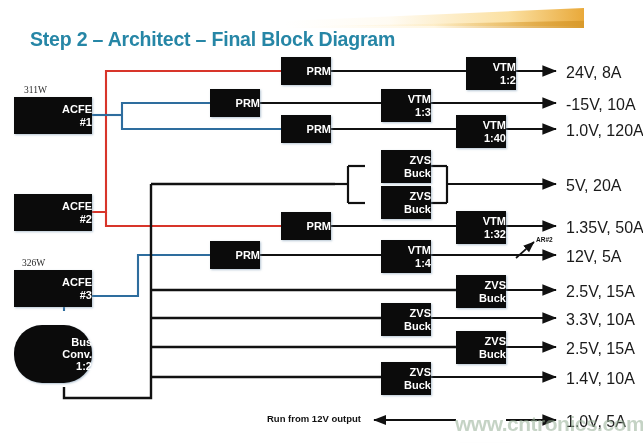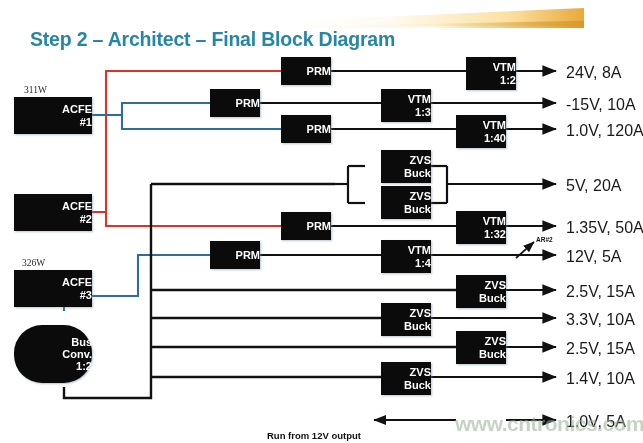--- a/index.html
+++ b/index.html
@@ -255,17 +255,17 @@
   <div class="outlabel" style="left:566px;top:177px;">5V, 20A</div>
   <div class="outlabel" style="left:566px;top:219px;">1.35V, 50A</div>
   <div class="outlabel" style="left:566px;top:248px;">12V, 5A</div>
   <div class="outlabel" style="left:566px;top:283px;">2.5V, 15A</div>
   <div class="outlabel" style="left:566px;top:311px;">3.3V, 10A</div>
   <div class="outlabel" style="left:566px;top:340px;">2.5V, 15A</div>
   <div class="outlabel" style="left:566px;top:370px;">1.4V, 10A</div>
   <div class="outlabel" style="left:566px;top:413px;">1.0V, 5A</div>
 
   <div class="arnote" style="left:536px;top:236px;">AR#2</div>
-  <div class="note" style="left:243px;top:430px;padding-left:24px;">Run from 12V output</div>
+  <div class="note" style="left:243px;top:413px;padding-left:24px;">Run from 12V output</div>
 
   <div class="watermark">www.cntronics.com</div>
 
 </div>
 
 </body></html>

